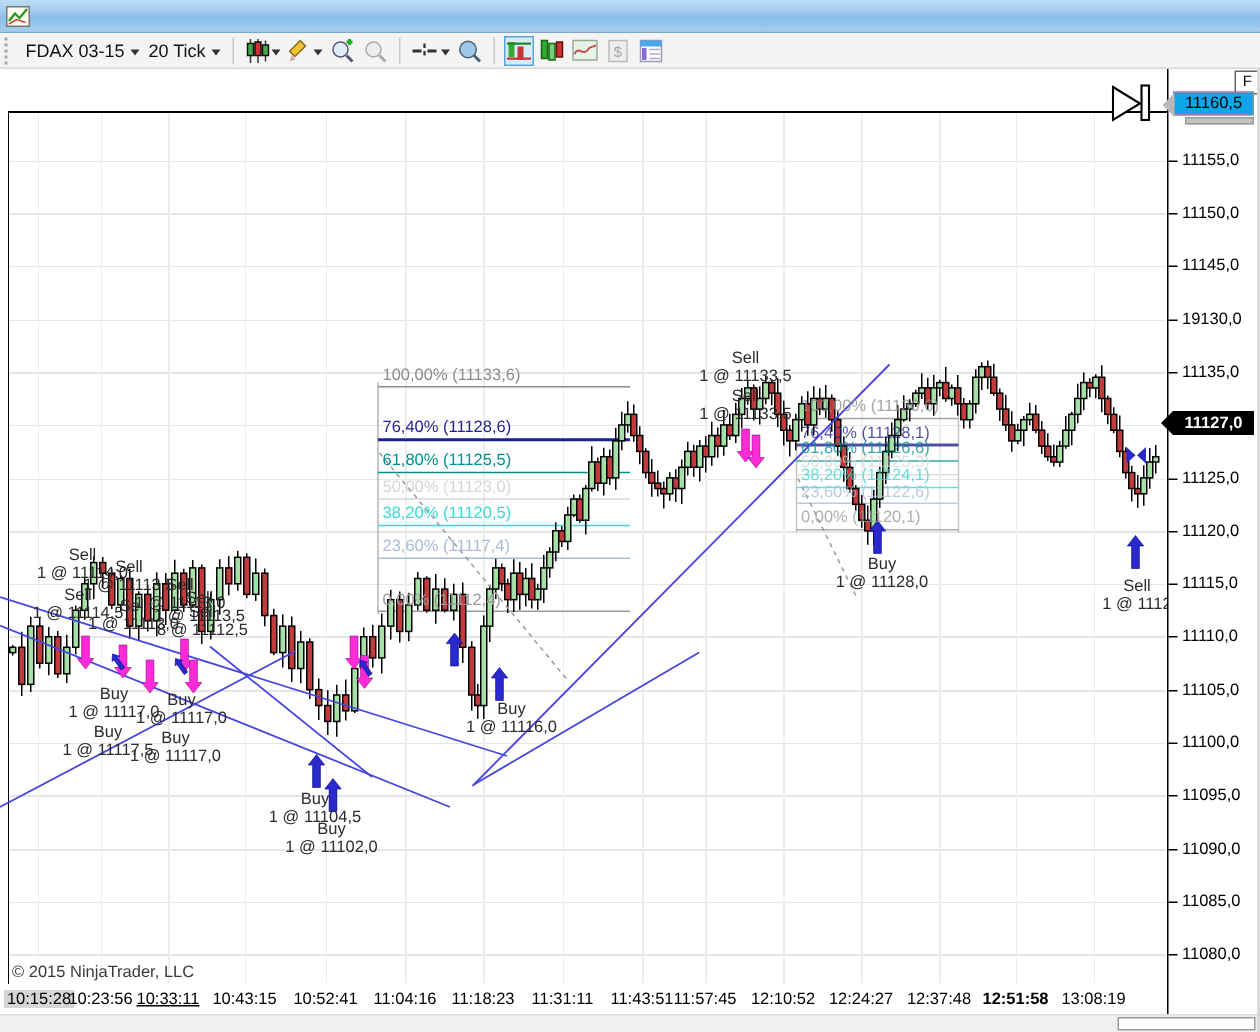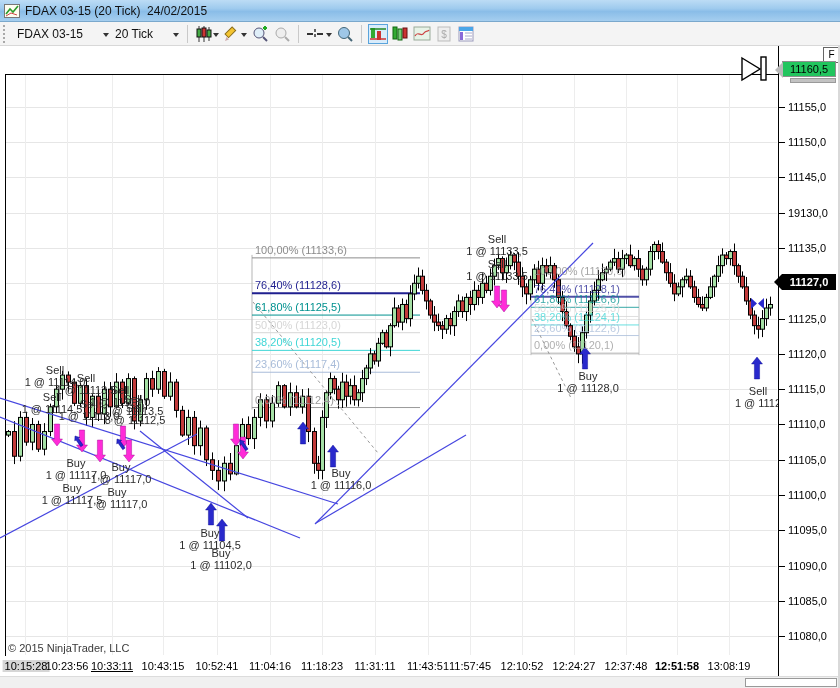--- a/index.html
+++ b/index.html
@@ -11,21 +11,21 @@
   .titlebar{position:absolute;left:0;top:0;width:840px;height:22px;
     background:linear-gradient(180deg,#bcdcf5 0%,#9fcbee 40%,#8abde8 55%,#a5ceef 100%);
     display:flex;align-items:center;border-bottom:1px solid #7aa8cc;box-sizing:border-box;}
   .titlebar .appicon{width:16px;height:14px;margin:0 5px 0 4px;}
   .titlebar .title{font-size:12px;color:#111;white-space:pre;}
 
   
   .toolbar{position:absolute;left:0;top:22px;width:840px;height:24px;background:#f4f4f4;
     border-bottom:1px solid #d8d8d8;display:flex;align-items:center;box-sizing:border-box;}
   .grip{width:5px;height:18px;border-left:2px dotted #a8a8a8;margin:0 4px 0 3px;}
-  .tb-label{font-size:12px;color:#111;padding:2px 3px;display:flex;align-items:center;gap:20px;cursor:default;}
+  .tb-label{font-size:12px;color:#111;padding:2px 3px;display:flex;align-items:center;gap:4px;cursor:default;}
   .caret{width:0;height:0;border-left:3.5px solid transparent;border-right:3.5px solid transparent;
          border-top:4px solid #333;display:inline-block;margin-top:2px;}
   .sep{width:1px;height:18px;background:#c9c9c9;margin:0 5px;}
   .tbtn{height:20px;min-width:20px;display:flex;align-items:center;justify-content:center;
         margin:0 1px;border:1px solid transparent;box-sizing:border-box;}
   .tbtn.sel{border:1px solid #5aa4dc;background:#d9ecfb;}
   .tbtn svg{display:block;}
 
   
   #chart{position:absolute;left:0;top:46px;width:840px;height:642px;background:#fff;}
@@ -39,21 +39,21 @@
 
   
   #price-axis{position:absolute;left:778px;top:0;width:60px;height:630px;background:#fff;
     border-left:1px solid #000;z-index:4;box-sizing:border-box;}
   .ptick{position:absolute;left:0;width:6px;height:1px;background:#000;}
   .plabel{position:absolute;left:9px;font-size:11px;color:#000;white-space:nowrap;}
   .tag{position:absolute;left:3px;height:16px;font-size:11px;display:flex;align-items:center;
        justify-content:center;width:54px;z-index:5;}
   .tag .tip{position:absolute;left:-8px;top:0;width:0;height:0;
        border-top:8px solid transparent;border-bottom:8px solid transparent;}
-  .tag-gray{background:#22c55e;color:#000;border:1px solid #8f8f8f;box-sizing:border-box;}
+  .tag-gray{background:#0ea5e9;color:#000;border:1px solid #8f8f8f;box-sizing:border-box;}
   .tag-gray .tip{border-right:8px solid #b9b9b9;}
   .tag-black{background:#000;color:#fff;font-weight:bold;}
   .tag-black .tip{border-right:8px solid #000;}
   .tag-sliver{position:absolute;left:11px;width:46px;height:5px;background:#c2c2c2;
        border:1px solid #9a9a9a;box-sizing:border-box;z-index:4;}
   #fbtn{position:absolute;left:44px;top:1px;width:15px;height:14px;border:1px solid #666;
         background:#fff;font-size:10px;line-height:13px;text-align:center;color:#000;}
 
   
   #time-axis{position:absolute;left:0;top:610px;width:778px;height:20px;background:#fff;z-index:3;}
@@ -69,21 +69,20 @@
 <body>
 
 <div id="window">
 
   <div class="titlebar">
     <svg class="appicon" viewBox="0 0 16 14">
       <rect x="0.5" y="0.5" width="15" height="13" fill="#fdfdf0" stroke="#777"></rect>
       <polyline points="2,10 6,5 9,8 14,2" fill="none" stroke="#2a9a2a" stroke-width="1.6"></polyline>
       <polyline points="2,12 7,9 13,11" fill="none" stroke="#cc4444" stroke-width="1"></polyline>
     </svg>
-    <span class="title">FDAX 03-15 (20 Tick)  24/02/2015</span>
   </div>
 
   <div class="toolbar">
     <div class="grip"></div>
     <div class="tb-label">
       <span>FDAX 03-15</span>
         <span class="caret"></span>
     </div>
     <div class="tb-label">
       <span>20 Tick</span>

